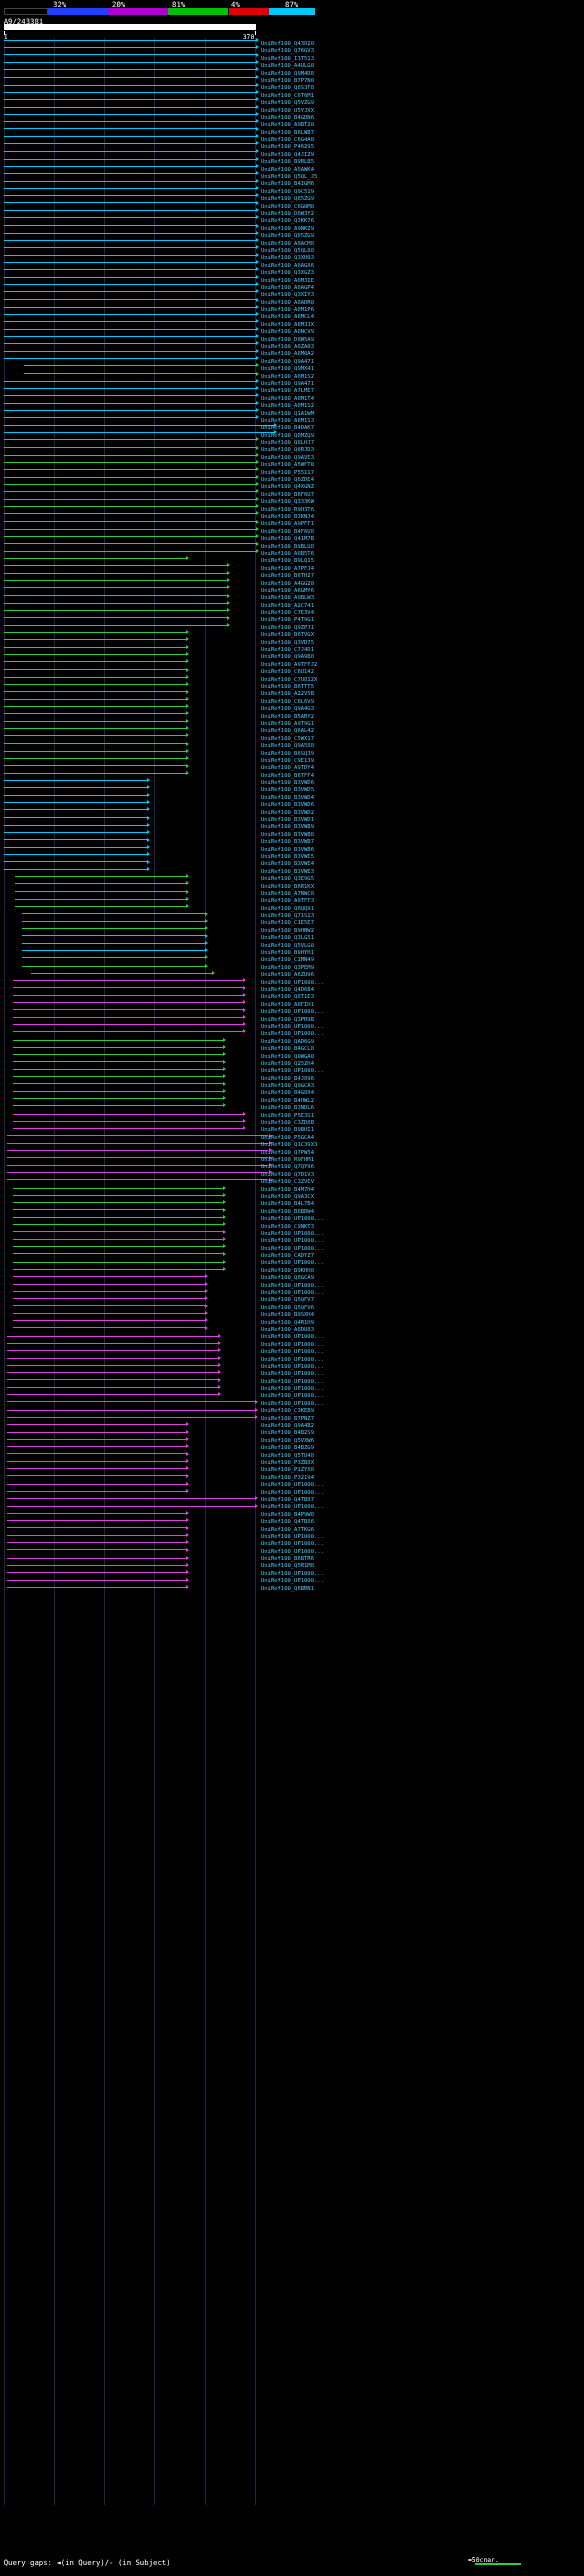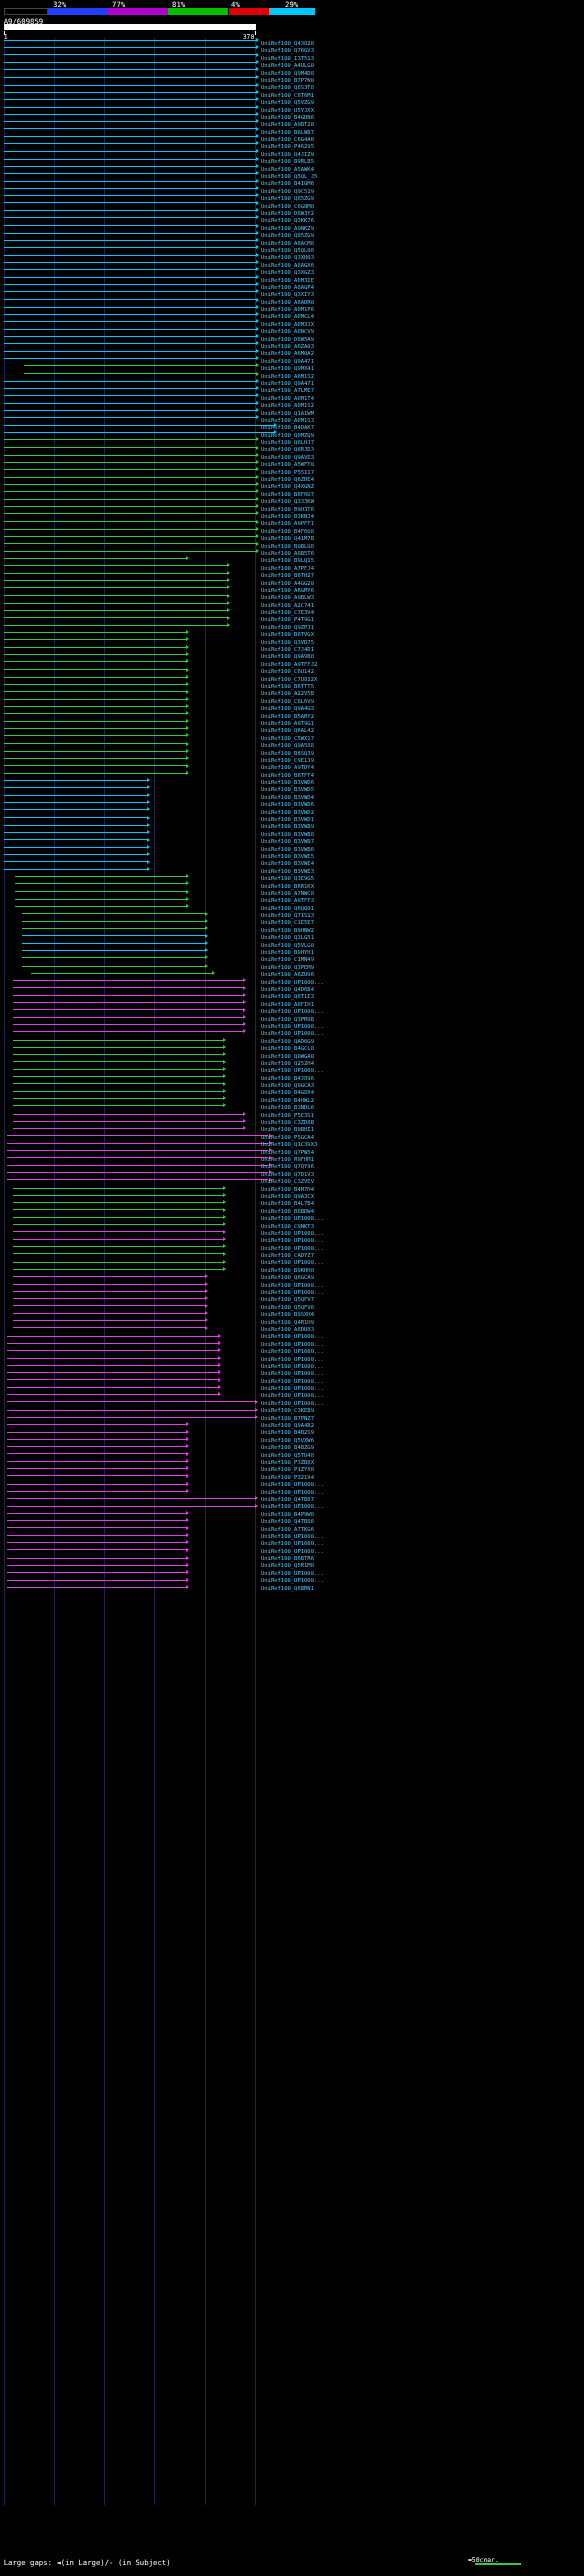--- a/index.html
+++ b/index.html
@@ -34,36 +34,36 @@
   #footer .ftext{position:absolute;left:3.7px;top:0;}
   #footer .fbar{position:absolute;left:475px;top:5.5px;width:46px;height:1.8px;background:#2ecc40;}
   #footer .fscale{position:absolute;left:468px;top:-1.8px;font-size:6.4px;color:#fff;}
 </style>
 </head>
 <body>
 
 <div id="scale-wrap">
   <div class="scale-labels">
     <span style="left:53px;">32%</span>
-    <span style="left:112px;">77%</span>
+    <span style="left:112px;">20%</span>
     <span style="left:172px;">81%</span>
     <span style="left:231px;">4%</span>
-    <span style="left:285px;">29%</span>
+    <span style="left:285px;">87%</span>
   </div>
   <div class="scale-bar" style="width:311px;">
     <div class="seg" style="left:0;width:44px;background:#000;border:0.9px solid #444;box-sizing:border-box;"></div>
     <div class="seg" style="left:44px;width:60px;background:#2040ff;"></div>
     <div class="seg" style="left:104px;width:60px;background:#b000d0;"></div>
     <div class="seg" style="left:164px;width:60px;background:#00c000;"></div>
     <div class="seg" style="left:225px;width:40px;background:#e00000;"></div>
     <div class="seg" style="left:265px;width:46px;background:#00c8ff;"></div>
   </div>
 </div>
 
-<div id="query-id">A9/609859</div>
+<div id="query-id">A9/243381</div>
 <div id="query-bar" style="width:252px;"></div>
 <div id="ruler">
   <div class="tick" style="left:0;"></div>
   <div class="tlabel" style="left:0;">1</div>
   <div class="tick" style="left:251px;"></div>
   <div class="tlabel" style="left:239px;">370</div>
 </div>
 
 <div id="plot">
     <div class="grid-v" style="left: 3.7px;"></div>
@@ -701,17 +701,17 @@
     <div class="lbl">UniRef100_UP1000...</div>
     <div class="lbl">UniRef100_UP1000...</div>
     <div class="lbl">UniRef100_B6BTR6</div>
     <div class="lbl">UniRef100_Q5R1M8</div>
     <div class="lbl">UniRef100_UP1000...</div>
     <div class="lbl">UniRef100_UP1000...</div>
     <div class="lbl">UniRef100_Q6BRN1</div>
   </div>
 
 <div id="footer">
-  <div class="ftext">Large gaps: ◄(in Large)/- (in Subject)</div>
+  <div class="ftext">Query gaps: ◄(in Query)/- (in Subject)</div>
   <div class="fscale">=50cnar.</div>
   <div class="fbar"></div>
 </div>
 
 
 </body></html>

